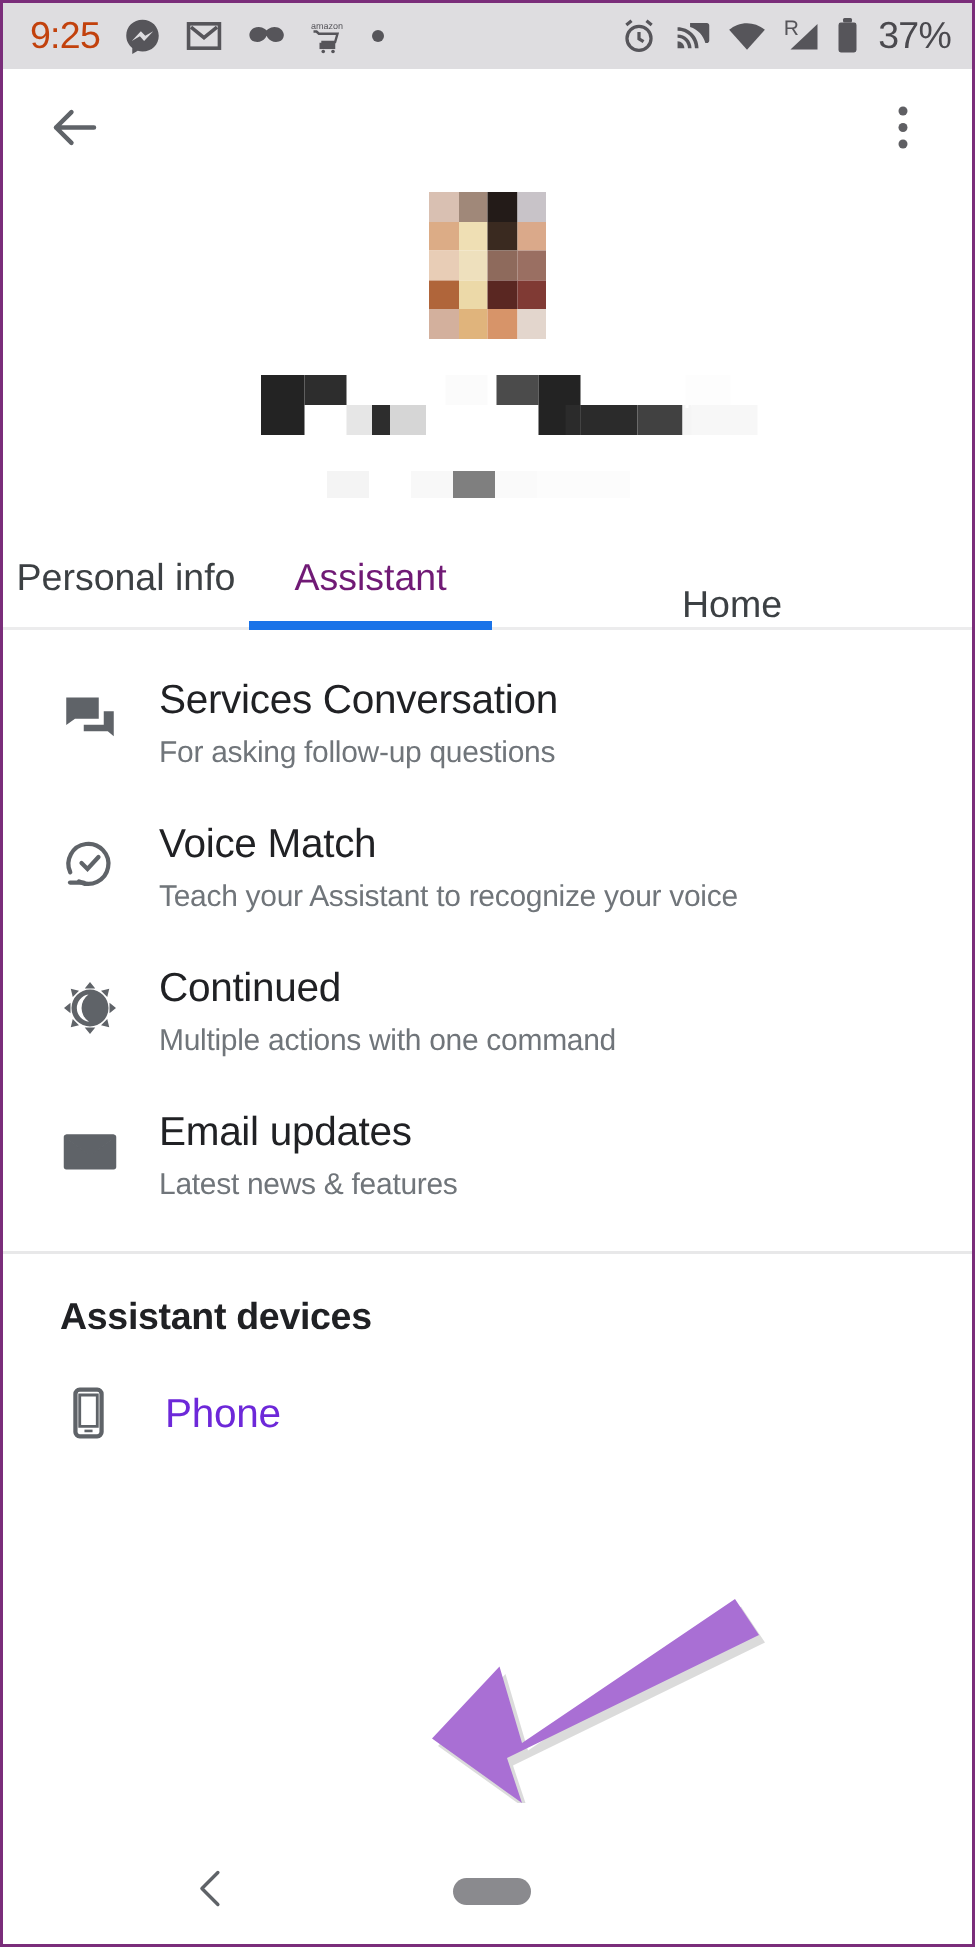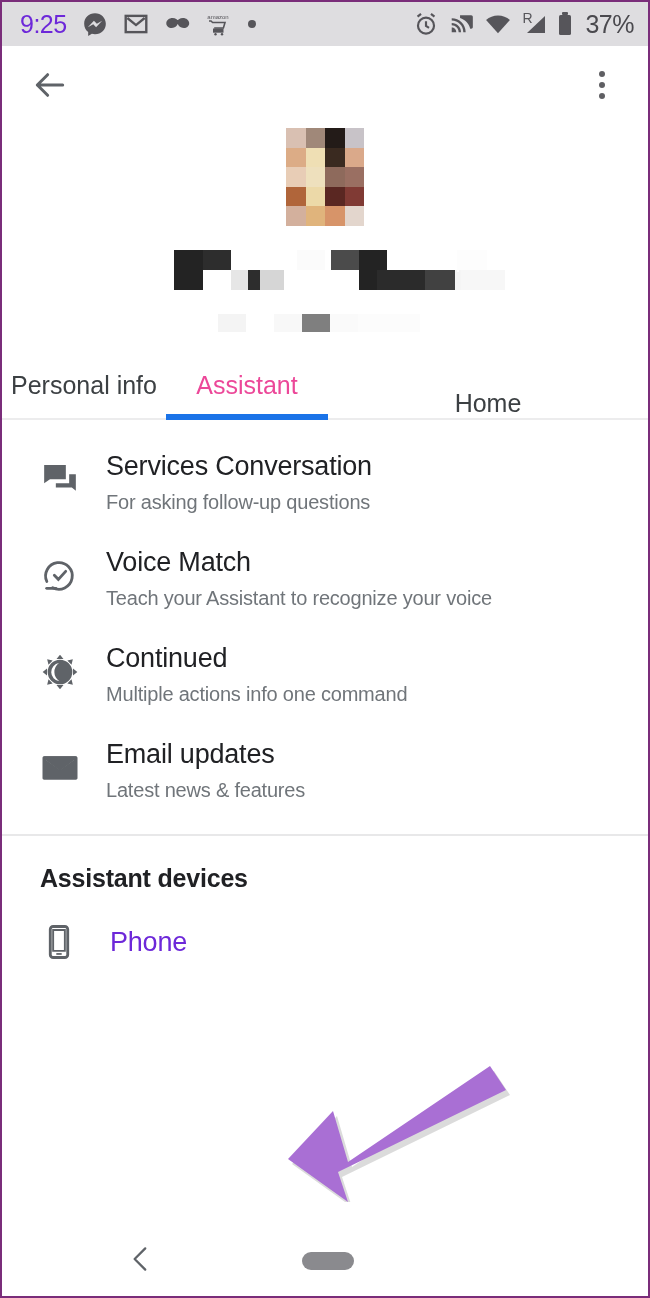--- a/index.html
+++ b/index.html
@@ -28,21 +28,21 @@
     display: flex;
     align-items: center;
     justify-content: space-between;
     padding: 0 14px 0 18px;
     color: #555459;
   }
   #status-left { display: flex; align-items: center; gap: 15px; }
   #status-right { display: flex; align-items: center; gap: 10px; }
   #status-clock {
     font-size: 25px;
-    color: #6d28d9;
+    color: #c2410c;
     letter-spacing: -0.5px;
   }
   #status-battery-pct {
     font-size: 25px;
     color: #4a494e;
     letter-spacing: -0.5px;
     margin-left: 2px;
   }
   .sicon { display: block; }
 
@@ -89,21 +89,21 @@
   .tab {
     display: flex;
     align-items: center;
     justify-content: center;
     font-size: 25px;
     color: #3c4043;
     position: relative;
     white-space: nowrap;
   }
   .tab.tab-personal { flex: 0 0 164px; }
-  .tab.tab-assistant { flex: 0 0 162px; color: #ec4899; font-weight: 500; }
+  .tab.tab-assistant { flex: 0 0 162px; color: #701a75; font-weight: 500; }
   .tab.tab-services { flex: 0 0 162px; }
   .tab.tab-home { flex: 1 1 auto; align-items: flex-end; }
   .tab.tab-assistant::after {
     content: "";
     position: absolute;
     left: 0; right: 0; bottom: -2px;
     height: 6px;
     background: #1a73e8;
   }
 
@@ -372,21 +372,21 @@
 
     <div class="list-row">
       <div class="row-icon">
         <svg width="40" height="40" viewBox="0 0 24 24" fill="#5f6368">
           <path d="M12 1.6l2.1 2.6h-4.2L12 1.6zm0 20.8l-2.1-2.6h4.2L12 22.4zM1.6 12l2.6-2.1v4.2L1.6 12zm20.8 0l-2.6 2.1V9.9L22.4 12zM4.3 4.3l3.3.8-2.5 2.5-.8-3.3zm15.4 15.4l-3.3-.8 2.5-2.5.8 3.3zM19.7 4.3l-.8 3.3-2.5-2.5 3.3-.8zM4.3 19.7l.8-3.3 2.5 2.5-3.3.8z"></path>
           <path d="M12 4.6a7.4 7.4 0 1 0 0 14.8 7.4 7.4 0 0 0 0-14.8zm-.4 12.9a5.5 5.5 0 0 1-.2-10.9 6.6 6.6 0 0 0 .2 10.9z" fill="#5f6368"></path>
         </svg>
       </div>
       <div class="row-text">
         <div class="row-title">Continued</div>
-        <div class="row-sub">Multiple actions info one command</div>
+        <div class="row-sub">Multiple actions with one command</div>
       </div>
     </div>
 
     <div class="list-row">
       <div class="row-icon">
         <svg width="40" height="40" viewBox="0 0 24 24" fill="#5f6368">
           <path d="M2.5 5h19c.6 0 1 .4 1 1v12c0 .6-.4 1-1 1h-19c-.6 0-1-.4-1-1V6c0-.6.4-1 1-1zm.9 2L12 13.2 20.6 7H3.4z"></path>
           <path d="M2.5 5h19v1.6L12 13.6 2.5 6.6V5z"></path>
         </svg>
       </div>

